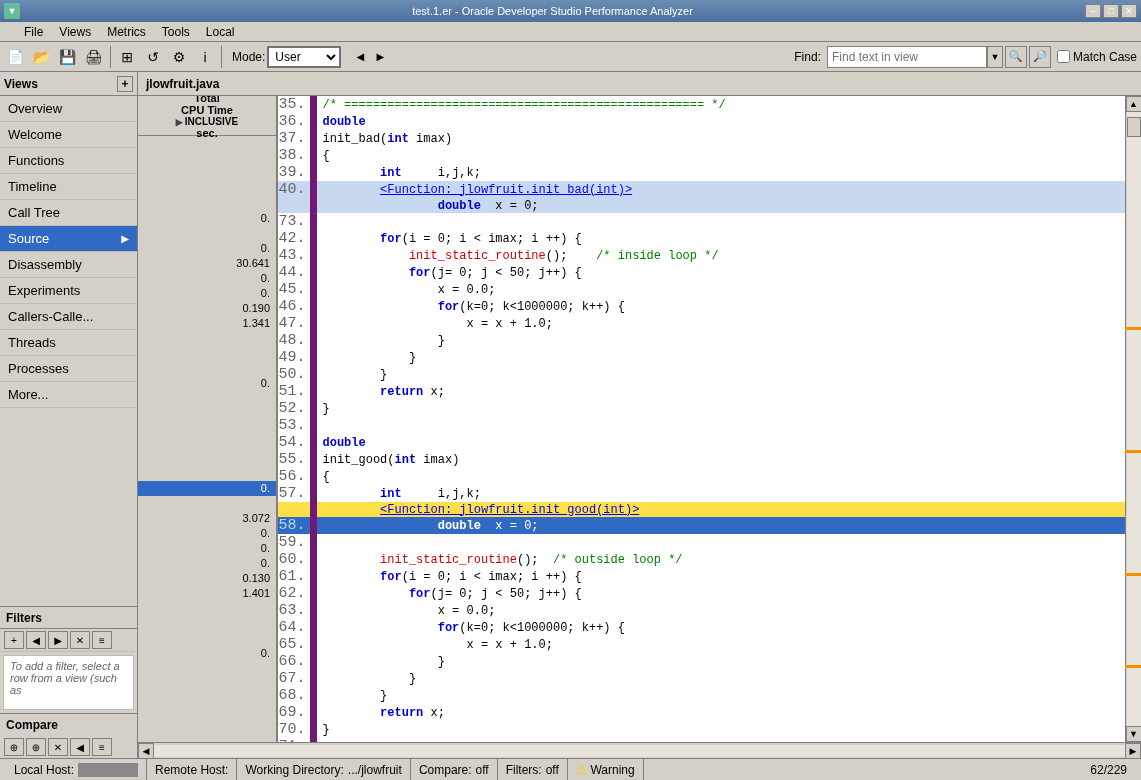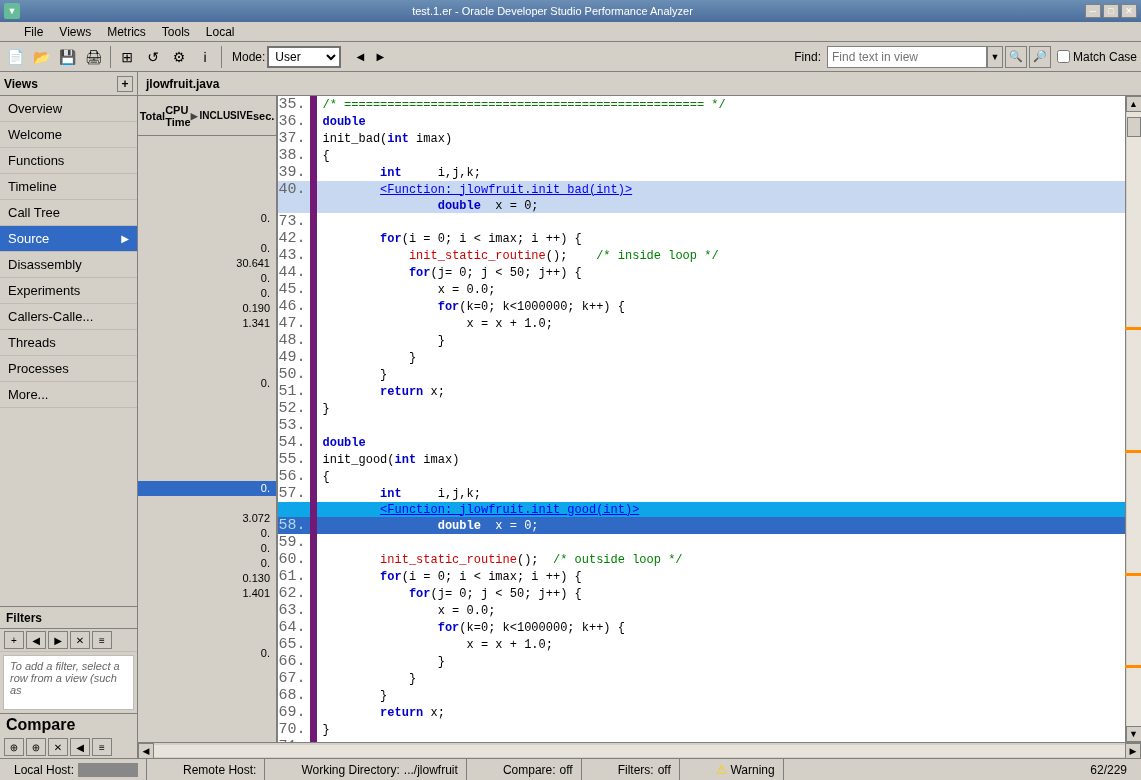--- a/index.html
+++ b/index.html
@@ -127,21 +127,21 @@
 
     
     .compare-section { border-top: 1px solid #808080; }
     .compare-header {
       background: #d4d0c8;
       height: 22px;
       display: flex;
       align-items: center;
       padding: 0 6px;
       font-weight: bold;
-      font-size: 16px;
+      font-size: 12px;
     }
     .compare-toolbar {
       display: flex;
       align-items: center;
       padding: 2px 4px;
       gap: 2px;
       background: #d4d0c8;
     }
 
     
@@ -176,21 +176,21 @@
       width: 140px;
       background: #d4d0c8;
       border-right: 2px solid #808080;
       flex-shrink: 0;
       overflow-y: hidden;
     }
     .metrics-header {
       height: 40px;
       border-bottom: 1px solid #808080;
       display: flex;
-      flex-direction: row;
+      flex-direction: column;
       align-items: center;
       justify-content: center;
       font-size: 11px;
       font-weight: bold;
       padding: 2px;
     }
     .metrics-header .inclusive-row {
       display: flex;
       align-items: center;
       gap: 2px;
@@ -246,21 +246,20 @@
 
     
     #statusbar {
       background: #d4d0c8;
       height: 22px;
       display: flex;
       align-items: flex-end;
       border-top: 1px solid #808080;
       font-size: 12px;
       padding: 0 6px;
-      gap: 28px;
     }
     .status-item { padding: 0 8px; border-right: 1px solid #808080; height: 100%; display: flex; align-items: center; }
     .status-item:last-child { border-right: none; margin-left: auto; }
     .warning-icon { color: #ffcc00; margin-right: 3px; font-size: 13px; }
     
     
     #bottom-scroll {
       height: 16px;
       background: #d4d0c8;
       border-top: 1px solid #808080;
@@ -626,21 +625,21 @@
                 <td class="code-cell">init_good(<span class="kw">int</span> imax)</td>
               </tr>
             <tr class="code-row">
                 <td class="line-num-cell">56.</td>
                 <td class="code-cell">{</td>
               </tr>
             <tr class="code-row">
                 <td class="line-num-cell">57.</td>
                 <td class="code-cell">        <span class="kw">int</span>     i,j,k;</td>
               </tr>
-            <tr class="code-row" style="background:#0ea5e9;">
+            <tr class="code-row" style="background:#fde047;">
                 <td class="line-num-cell"></td>
                 <td class="code-cell">        <span class="func-link">&lt;Function: jlowfruit.init_good(int)&gt;</span></td>
               </tr>
             <tr class="code-row highlighted">
                 <td class="line-num-cell" style="color:#add8e6;">58.</td>
                 <td class="code-cell" style="color:white;">                <span style="color:white;font-weight:bold;">double</span>  x = 0;</td>
               </tr>
             <tr class="code-row">
                 <td class="line-num-cell">59.</td>
                 <td class="code-cell"></td>

